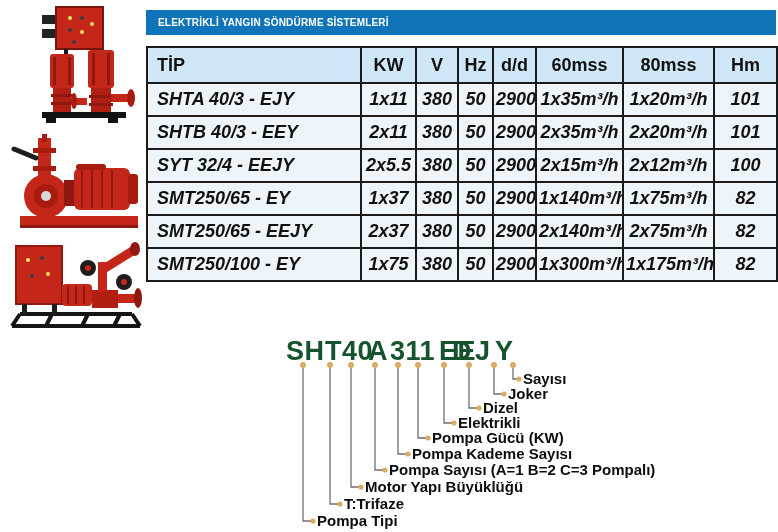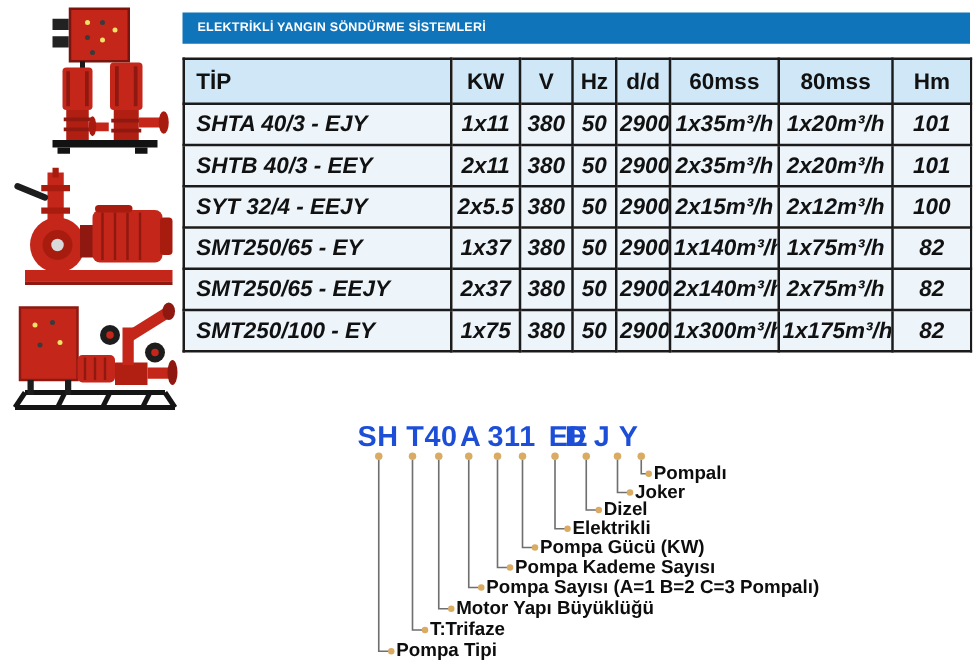--- a/index.html
+++ b/index.html
@@ -24,21 +24,21 @@
     border:2px solid var(--border-dark,#1b1b1b);
     text-align:center;padding:0 2px;overflow:hidden;white-space:nowrap;
   }
   table.spec th{background:var(--header-bg,#cfe7f6);height:34px;}
   table.spec td{background:var(--row-bg,#edf5fb);height:31px;font-style:italic;}
   table.spec th:first-child,table.spec td:first-child{text-align:left;padding-left:9px;}
   
   .legend{position:absolute;left:0;top:330px;width:778px;height:202px;}
   .legend svg.connectors{position:absolute;left:0;top:0;}
   .code-seg{
-    position:absolute;top:6px;font-size:23px;font-weight:bold;color:#1d4ed8;
+    position:absolute;top:6px;font-size:27px;font-weight:bold;color:#14532d;
     letter-spacing:.5px;white-space:nowrap;
   }
   .legend-label{
     position:absolute;font-size:15px;font-weight:bold;color:#0d0d0d;
     white-space:nowrap;line-height:20px;
   }
   .legend-label .note{font-weight:bold;}
   
   .photo{position:absolute;}
 </style>
@@ -289,17 +289,17 @@
     <div id="label-rows">
         <div class="legend-label" style="left: 317px; top: 181px;"><span>Pompa Tipi</span></div>
         <div class="legend-label" style="left: 344px; top: 164px;"><span>T:Trifaze</span></div>
         <div class="legend-label" style="left: 365px; top: 147px;"><span>Motor Yapı Büyüklüğü</span></div>
         <div class="legend-label" style="left: 389px; top: 130px;"><span>Pompa Sayısı</span> <span class="note">(A=1 B=2 C=3 Pompalı)</span></div>
         <div class="legend-label" style="left: 412px; top: 114px;"><span>Pompa Kademe Sayısı</span></div>
         <div class="legend-label" style="left: 432px; top: 98px;"><span>Pompa Gücü</span> <span class="note">(KW)</span></div>
         <div class="legend-label" style="left: 458px; top: 83px;"><span>Elektrikli</span></div>
         <div class="legend-label" style="left: 483px; top: 68px;"><span>Dizel</span></div>
         <div class="legend-label" style="left: 508px; top: 54px;"><span>Joker</span></div>
-        <div class="legend-label" style="left: 523px; top: 39px;"><span>Pompalı</span></div>
+        <div class="legend-label" style="left: 523px; top: 39px;"><span>Sayısı</span></div>
       </div>
   </div>
 
 </div>
 
 </body></html>

